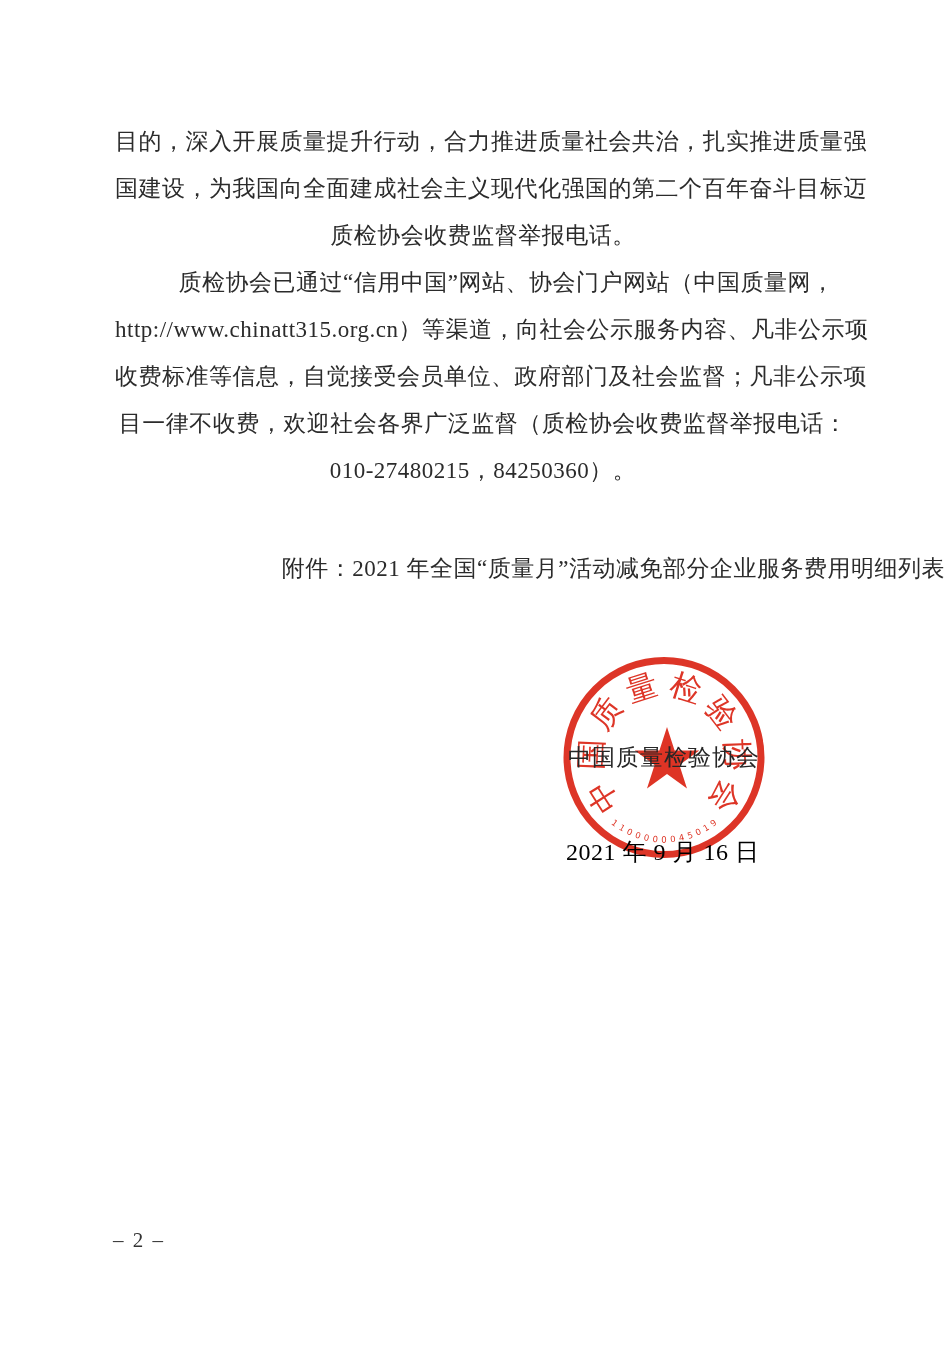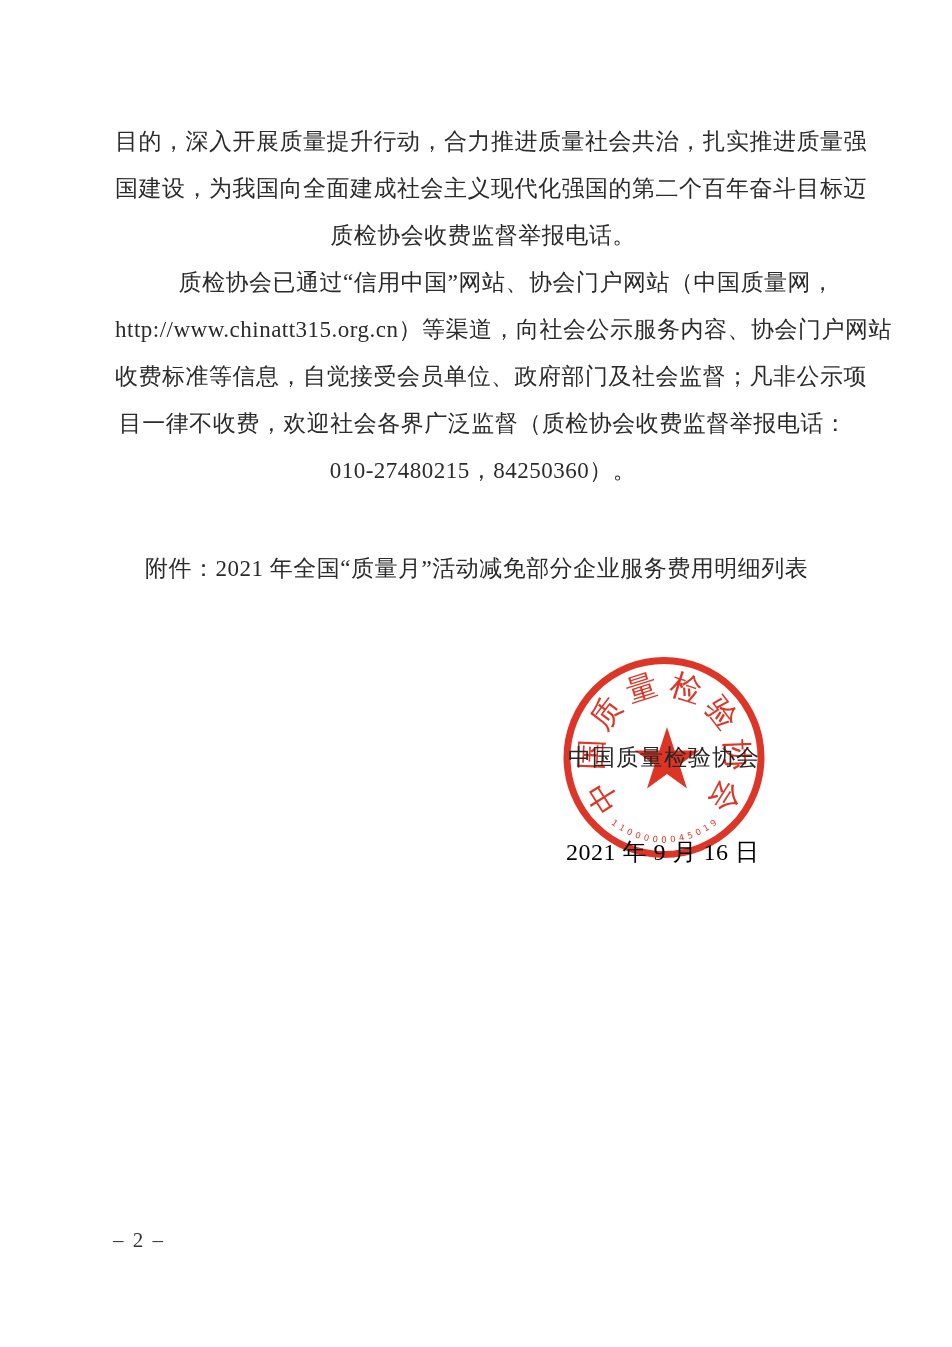--- a/index.html
+++ b/index.html
@@ -33,20 +33,21 @@
   .attachment {
     position: absolute;
     left: 115px; top: 545px;
     width: 800px;
     height: 47px; line-height: 47px;
     padding-left: 30px;
     color: #2b2b2b;
     font-size: 23px;
     letter-spacing: 0.5px;
     white-space: nowrap;
+    text-align: right;
   }
   
   .seal {
     position: absolute;
     left: 563px; top: 656px;
     width: 202px; height: 202px;
     z-index: 1;
     opacity: 0.95;
   }
   .seal svg { display: block; width: 202px; height: 202px; }
@@ -97,21 +98,21 @@
 <div class="page">
 
   <div class="body-text">
     <div>
       <div class="tline">目的，深入开展质量提升行动，合力推进质量社会共治，扎实推进质量强</div>
       <div class="tline">国建设，为我国向全面建成社会主义现代化强国的第二个百年奋斗目标迈</div>
       <div class="tline">质检协会收费监督举报电话。</div>
     </div>
     <div>
       <div class="tline indent">质检协会已通过“信用中国”网站、协会门户网站（中国质量网，</div>
-      <div class="tline">http://www.chinatt315.org.cn）等渠道，向社会公示服务内容、协会门户网站</div>
+      <div class="tline">http://www.chinatt315.org.cn）等渠道，向社会公示服务内容、凡非公示项</div>
       <div class="tline">收费标准等信息，自觉接受会员单位、政府部门及社会监督；凡非公示项</div>
       <div class="tline">目一律不收费，欢迎社会各界广泛监督（质检协会收费监督举报电话：</div>
       <div class="tline">010-27480215，84250360）。</div>
     </div>
   </div>
 
   <div class="attachment">附件：2021 年全国“质量月”活动减免部分企业服务费用明细列表</div>
 
   <div class="seal">
     <svg id="seal-svg" viewBox="0 0 202 202" xmlns="http://www.w3.org/2000/svg">

